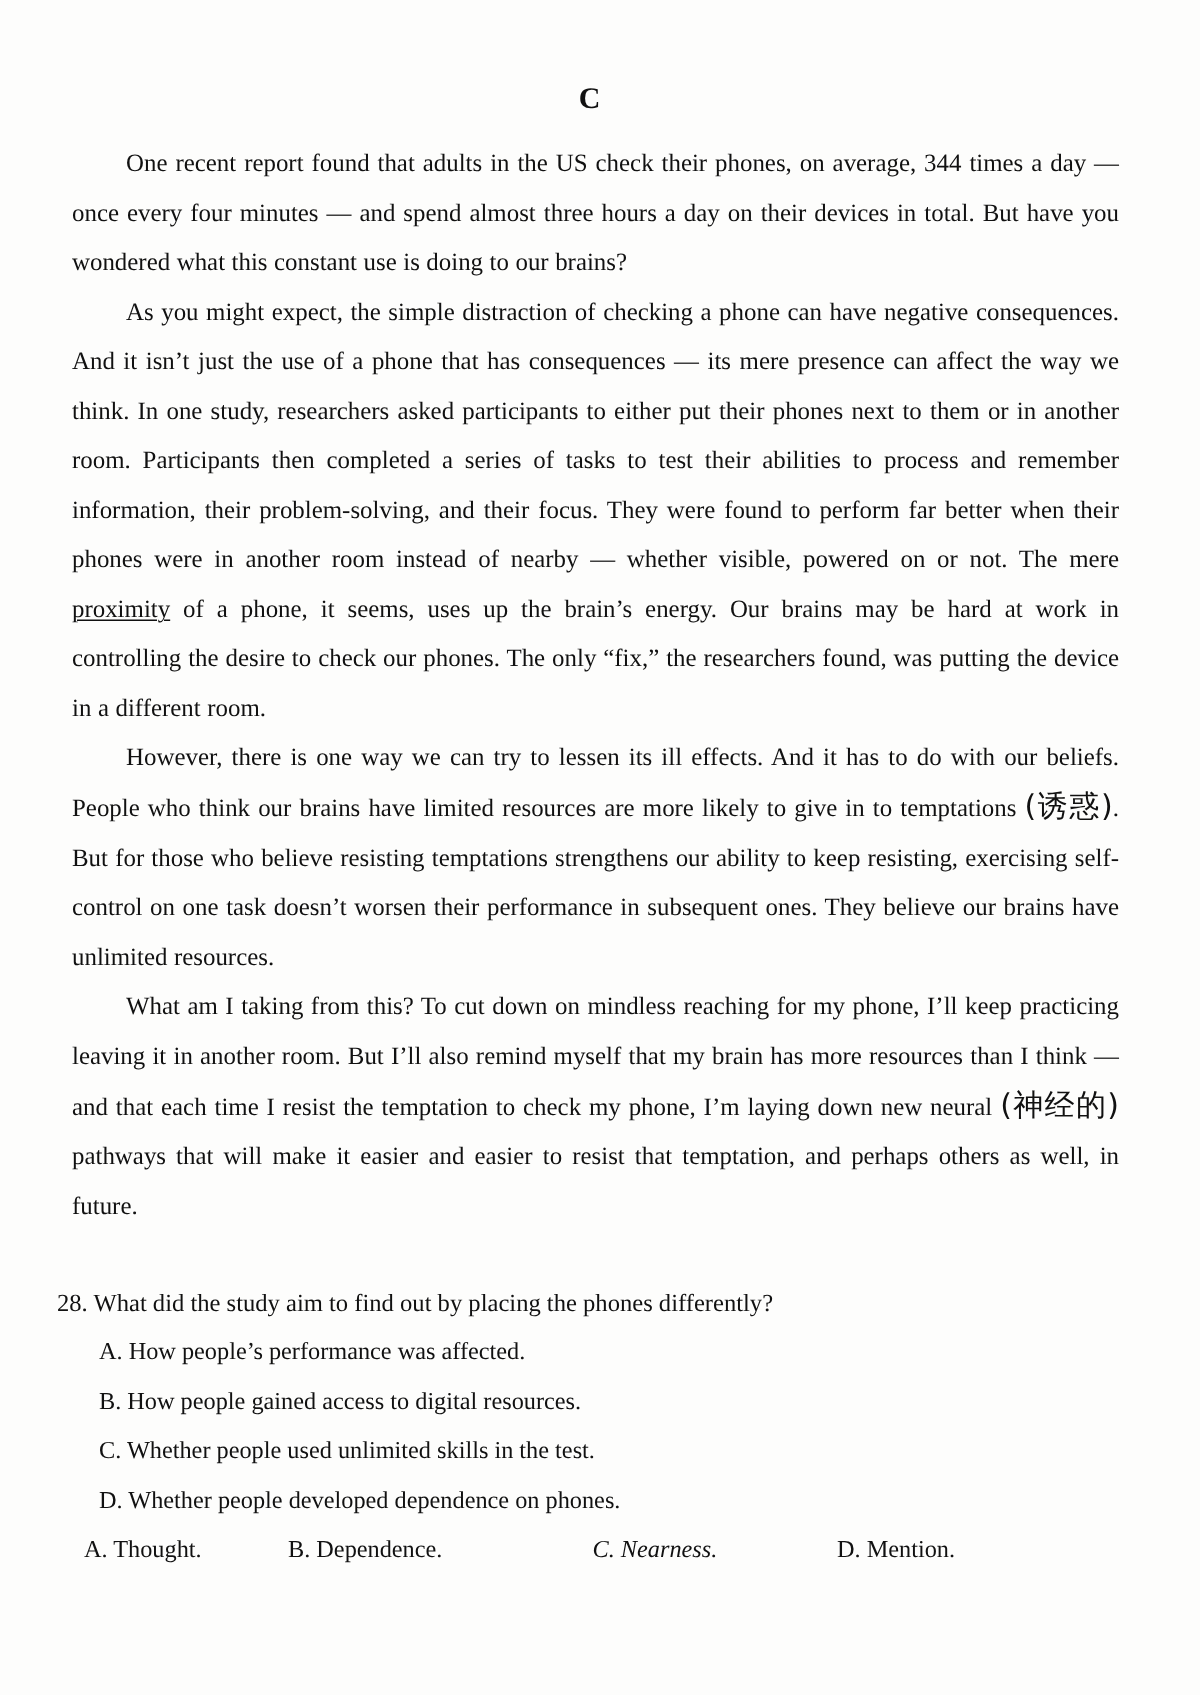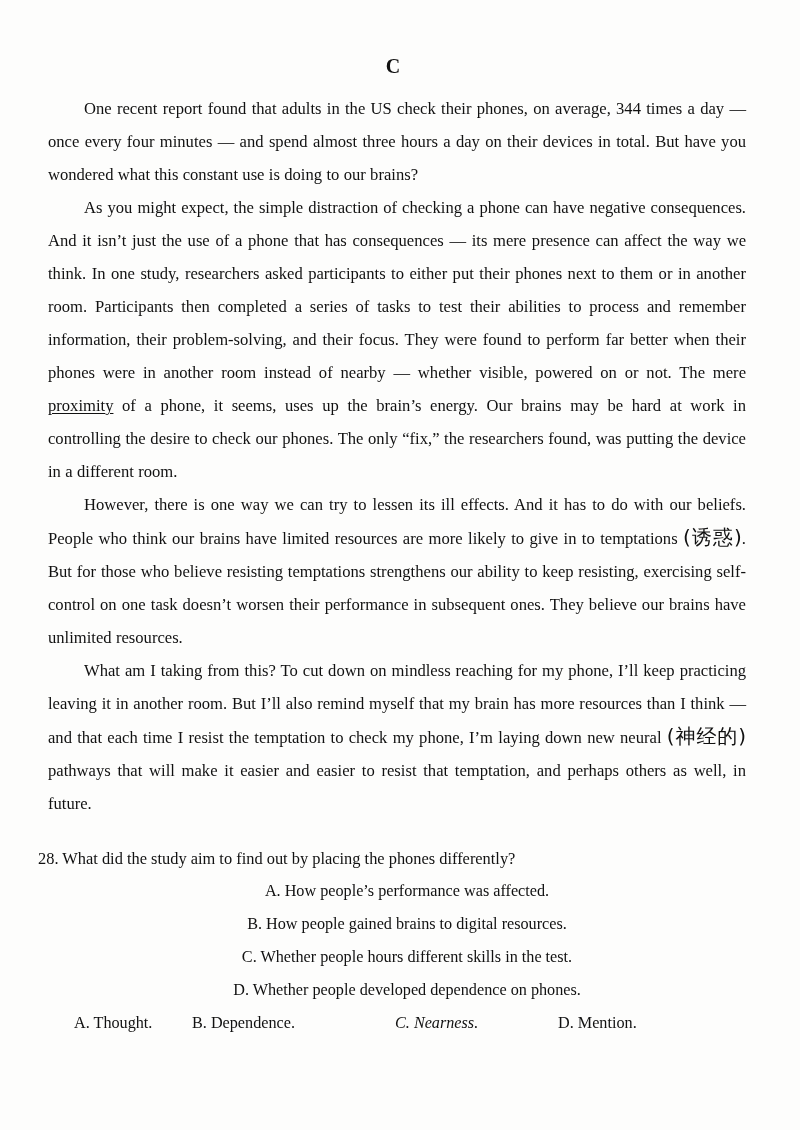--- a/index.html
+++ b/index.html
@@ -66,21 +66,21 @@
     text-decoration-thickness: 1px;
     text-underline-offset: 2px;
   }
   .cn {
     font-family: "DejaVu Sans", sans-serif;
     font-size: 20px;
   }
 
   
   .questions {
-    margin-top: 22px;
+    margin-top: 32px;
   }
   .question {
     margin-top: 0;
   }
   .q-stem {
     font-size: 16.4px;
     line-height: 33px;
     margin: 0;
     padding-left: 0px;
     white-space: nowrap;
@@ -88,33 +88,32 @@
   .q-options {
     margin: 0;
     padding: 0;
     list-style: none;
   }
   .q-options li {
     font-size: 16.2px;
     line-height: 33px;
     padding-left: 28px;
     white-space: nowrap;
-    text-align: center;
   }
   .q-options.inline {
     display: block;
     position: relative;
     height: 33px;
   }
   .q-options.inline li {
     position: absolute;
     top: 0;
     padding-left: 0;
   }
-  .q-options.inline li:nth-child(1) { left: 36px; }
+  .q-options.inline li:nth-child(1) { left: 18px; }
   .q-options.inline li:nth-child(2) { left: 154px; }
   .q-options.inline li:nth-child(3) { left: 357px; font-style: italic; }
   .q-options.inline li:nth-child(4) { left: 520px; }
 
   
   .footer {
     position: absolute;
     left: 0;
     right: 0;
     bottom: 24px;
@@ -152,22 +151,22 @@
 
     <div class="questions">
 
       <div class="question">
         <p class="q-stem">
           <span>28.</span>
           <span>What did the study aim to find out by placing the phones differently?</span>
         </p>
         <ul class="q-options">
           <li>A. How people’s performance was affected.</li>
-          <li>B. How people gained brains to digital resources.</li>
-          <li>C. Whether people hours different skills in the test.</li>
+          <li>B. How people gained access to digital resources.</li>
+          <li>C. Whether people used unlimited skills in the test.</li>
           <li>D. Whether people developed dependence on phones.</li>
         </ul>
       </div>
 
       <div class="question">
         <ul class="q-options inline">
           <li>A. Thought.</li>
           <li>B. Dependence.</li>
           <li>C. Nearness.</li>
           <li>D. Mention.</li>

